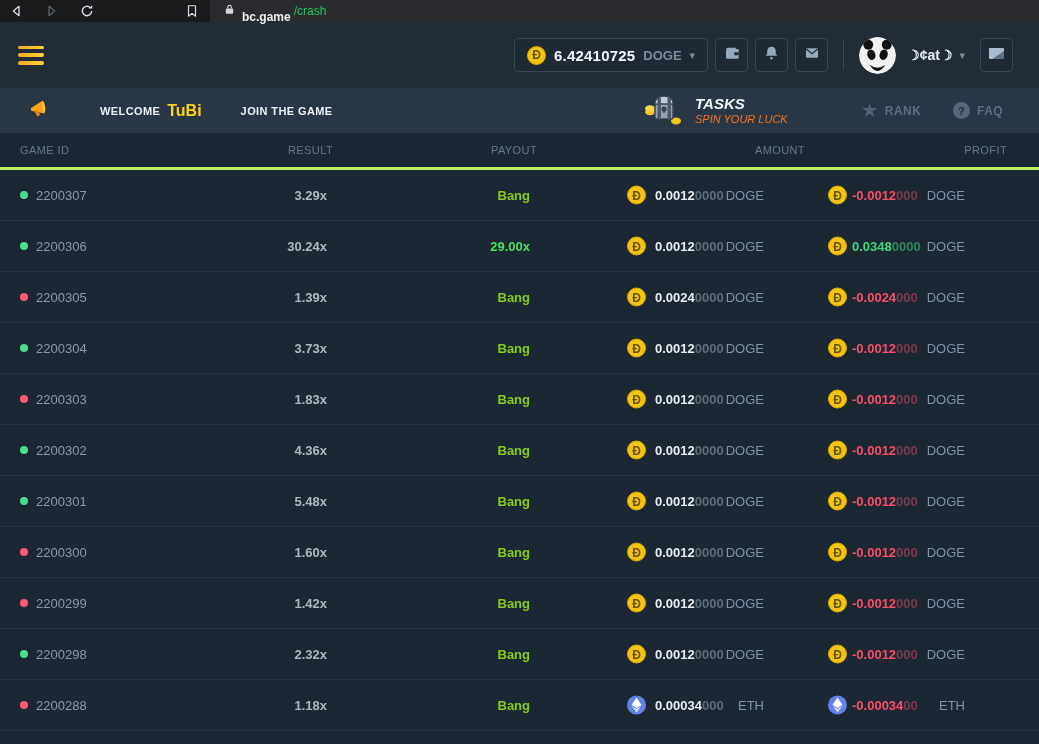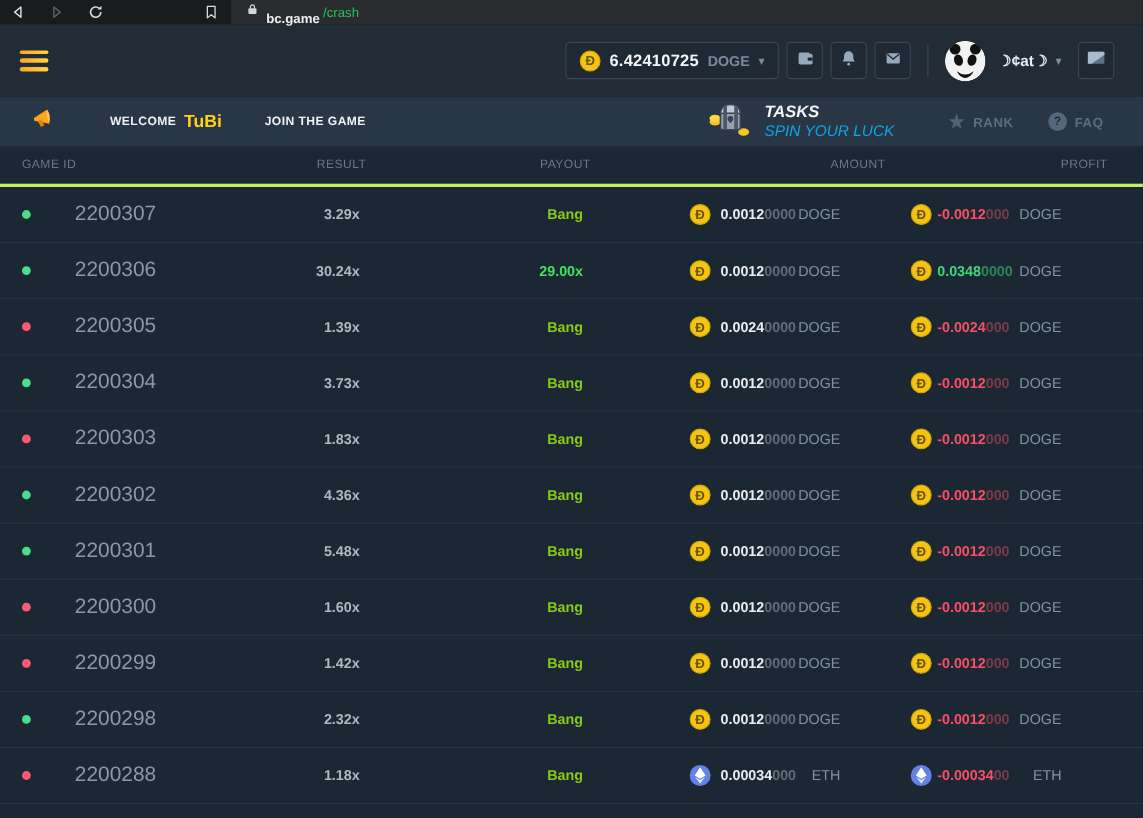--- a/index.html
+++ b/index.html
@@ -42,21 +42,21 @@
   .announce { position:relative; height:45px; background:#293645; display:flex;
     align-items:center; padding-left:28px; }
   .announce-text { margin-left:16px; display:flex; align-items:center; gap:7px;
     cursor:pointer; }
   .w1 { color:#eef2f6; font-size:11px; font-weight:bold; letter-spacing:.4px;margin-left:32px; }
   .w2 { color:#ffd215; font-size:16px; font-weight:bold; }
   .tasks { position:absolute; left:643px; top:0; height:45px; display:flex;
     align-items:center; gap:10px; cursor:pointer; }
   .tasks-title { color:#f2f5f8; font-size:15px; font-weight:bold; font-style:italic;
     line-height:1.1; }
-  .tasks-sub { color:#0ea5e9; font-size:14px; font-style:italic; }
+  .tasks-sub { color:#f97316; font-size:11px; font-style:italic; }
   .rank, .faq { position:absolute; top:0; height:45px; display:flex;
     align-items:center; gap:7px; cursor:pointer; color:#5d6e80; font-size:12px;
     font-weight:bold; letter-spacing:.5px; }
   .rank { left:862px; } .faq { left:953px; }
   .star-glyph { font-size:17px; color:#4f6175; }
   .faq-circle { width:17px; height:17px; border-radius:50%; background:#55687b;
     color:#212c37; font-size:11px; font-weight:bold; display:flex;
     align-items:center; justify-content:center; }
 
   
@@ -66,21 +66,21 @@
     font-size:11px; letter-spacing:.4px; }
   .th-id{left:20px;} .th-result{right:706px;} .th-payout{right:502px;}
   .th-amount{right:234px;} .th-profit{right:32px;}
 
   .row { position:relative; height:51px; border-bottom:1px solid #28343f;
     cursor:pointer; }
   .cell { position:absolute; top:50%; transform:translateY(-50%);
     white-space:nowrap; }
   .dot { left:20px; width:8px; height:8px; border-radius:50%; }
   .dot.green { background:#4bdd8b; } .dot.red { background:#fb5975; }
-  .c-id { left:36px; color:#8b99a7; font-size:19px;margin-left:32px; }
+  .c-id { left:36px; color:#8b99a7; font-size:13px; }
   .c-result { right:712px; color:#aeb8c2; font-size:13px; font-weight:bold; }
   .c-payout { right:509px; font-size:13px; font-weight:bold; }
   .c-payout.bang { color:#84cc16; } .c-payout.win { color:#43e35d; }
   .c-acoin { left:627px; } .c-aval { left:655px; }
   .c-acur { right:275px; color:#7e93a8; font-size:13px; }
   .c-pcoin { left:828px; } .c-pval { left:852px; }
   .c-pcur { right:74px; color:#7e93a8; font-size:13px; }
   .num { font-size:13px; font-weight:bold; }
   .amt-main { color:#e9edf1; } .amt-dim { color:#5f6c79; }
   .neg-main { color:#fb4e68; } .neg-dim { color:#7c3a4b; }

